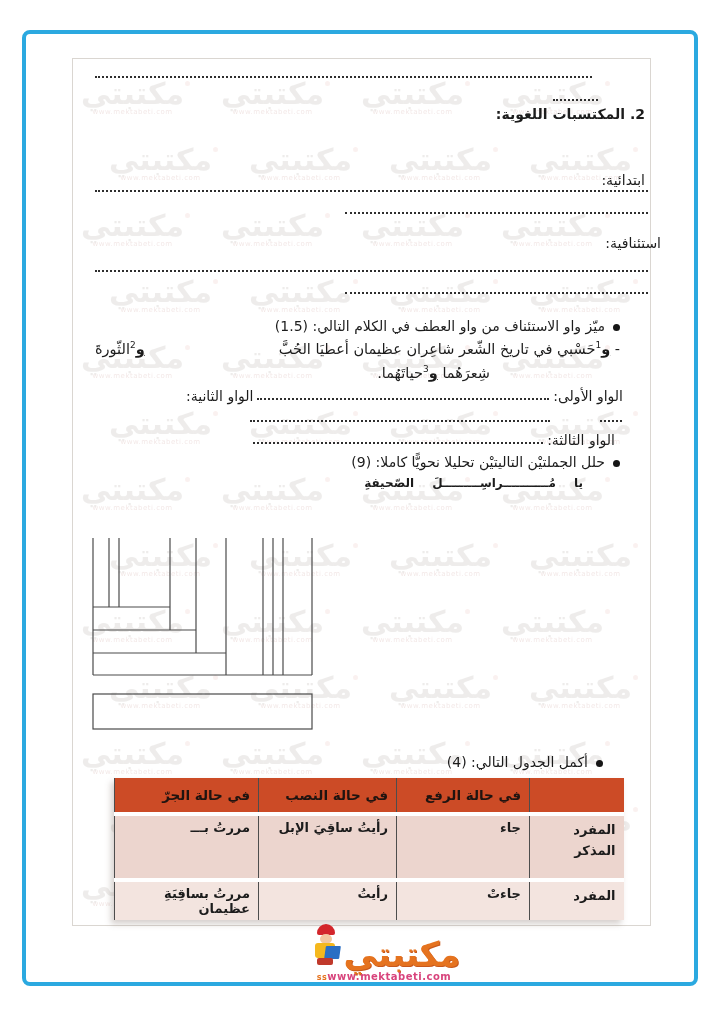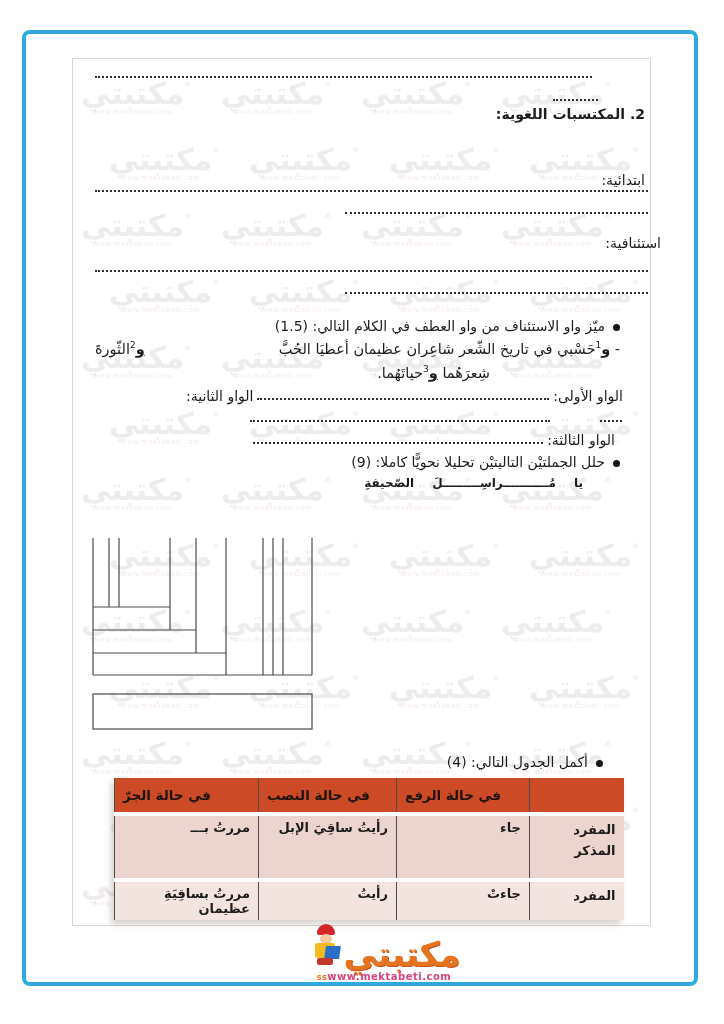--- a/index.html
+++ b/index.html
@@ -41,21 +41,21 @@
   .sent1{font-size:12px;font-weight:bold;word-spacing:14px;}
   .sent2{font-size:15px;font-weight:bold;word-spacing:11px;letter-spacing:.5px;}
 
   .diagram{position:absolute;left:88px;top:534px;}
 
   
   table.decl{border-collapse:collapse;table-layout:fixed;width:509px;direction:rtl;
              box-shadow:-3px 4px 6px rgba(110,90,80,.28);}
   table.decl td,table.decl th{border-left:1px solid #4d4d4d;padding:4px 8px;vertical-align:top;
              font-size:13px;overflow:hidden;}
-  table.decl .hdr{background:#cc4b26;height:26px;text-align:left;font-weight:bold;color:#201410;
+  table.decl .hdr{background:#cc4b26;height:26px;text-align:right;font-weight:bold;color:#201410;
                   font-size:13.5px;vertical-align:middle;}
   table.decl .gap td{border:none;background:#ffffff;height:4px;padding:0;}
   table.decl .r1 td{background:#ecd5ce;height:54px;}
   table.decl .r2 td{background:#f3e4df;height:30px;}
   table.decl td{text-align:right;font-weight:bold;}
   .lbl-cell{line-height:1.6;}
 
   
   .logo{position:absolute;left:296px;top:924px;width:176px;text-align:center;z-index:3;}
   .logo-row{display:flex;flex-direction:row-reverse;align-items:flex-end;justify-content:center;gap:2px;direction:ltr;}

